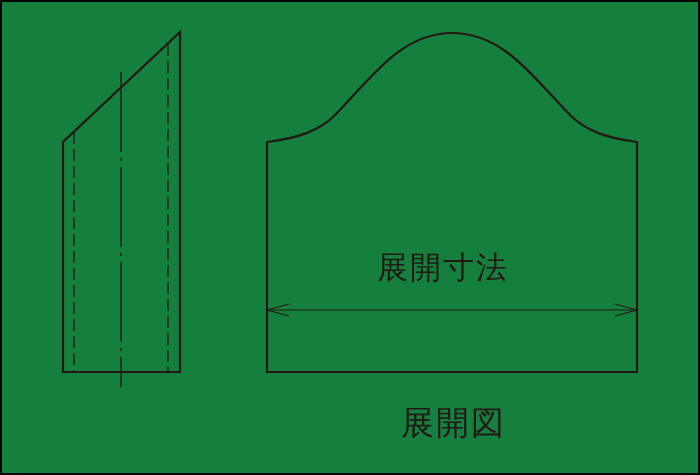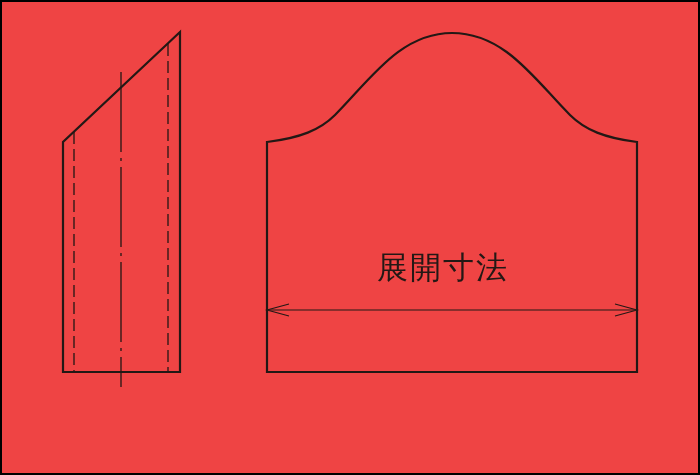--- a/index.html
+++ b/index.html
@@ -4,21 +4,21 @@
   <style>
     html, body {
       margin: 0;
       padding: 0;
       background: #ffffff;
     }
     .canvas {
       position: relative;
       width: 700px;
       height: 475px;
-      background: #ef4444;
+      background: #15803d;
       overflow: hidden;
     }
     .frame {
       position: absolute;
       left: 0; top: 0;
       width: 700px; height: 475px;
       box-sizing: border-box;
       border: 2px solid #000000;
     }
     svg.drawing {
@@ -64,13 +64,14 @@
       <path id="dev-outline" d="M267,372 L267,142 C300,138 320,130 335,115 C370,80 400,33 452,33 C505,33 535,80 570,115 C585,130 605,138 637,142 L637,372 Z" fill="none" stroke="#231815" stroke-width="2.2" stroke-linejoin="miter"></path>
       <g>
         <line id="dim-line" stroke="#231815" stroke-width="1.1" x1="267" x2="637" y1="310" y2="310"></line>
         <polyline id="dim-arrow-left" fill="none" stroke="#231815" stroke-width="1.1" points="289,304 267,310 289,316"></polyline>
         <polyline id="dim-arrow-right" fill="none" stroke="#231815" stroke-width="1.1" points="615,304 637,310 615,316"></polyline>
       </g>
     </g>
   </svg>
 
   <div class="label dim-label">展開寸法</div>
+  <div class="label caption">展開図</div>
 </div>
 
 </body></html>

